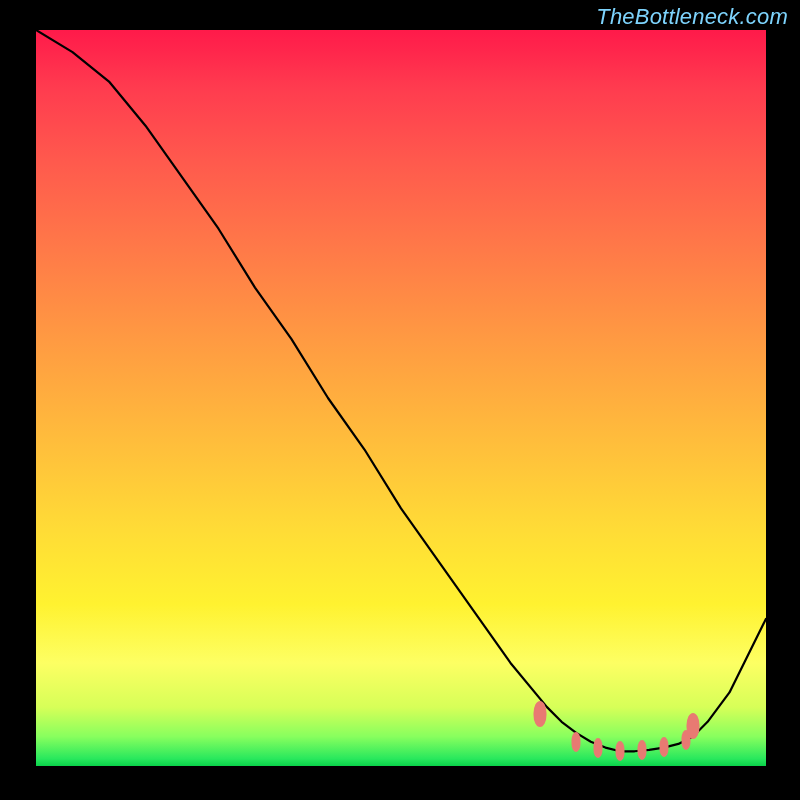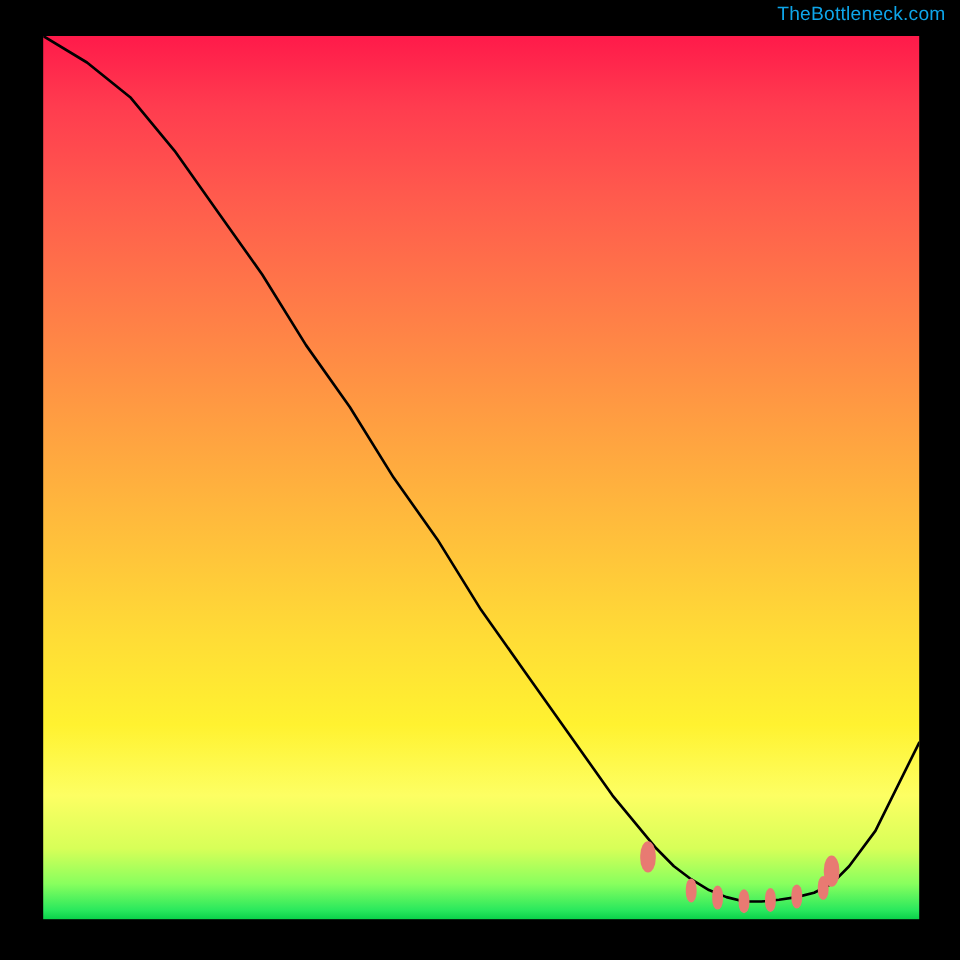--- a/index.html
+++ b/index.html
@@ -7,26 +7,27 @@
   .container {
     position: relative;
     width: 800px;
     height: 800px;
     background: #000;
   }
   .watermark {
     position: absolute;
     top: 4px;
     right: 12px;
-    color: #0ea5e9;
+    color: #7dd3fc;
     font-family: Arial, Helvetica, sans-serif;
-    font-size: 16px;
+    font-size: 22px;
     font-weight: 500;
     letter-spacing: 0.2px;
     z-index: 10;
+    font-style: italic;
   }
   .plot-area {
     position: absolute;
     left: 36px;
     top: 30px;
     width: 730px;
     height: 736px;
   }
   .gradient {
     position: absolute;

